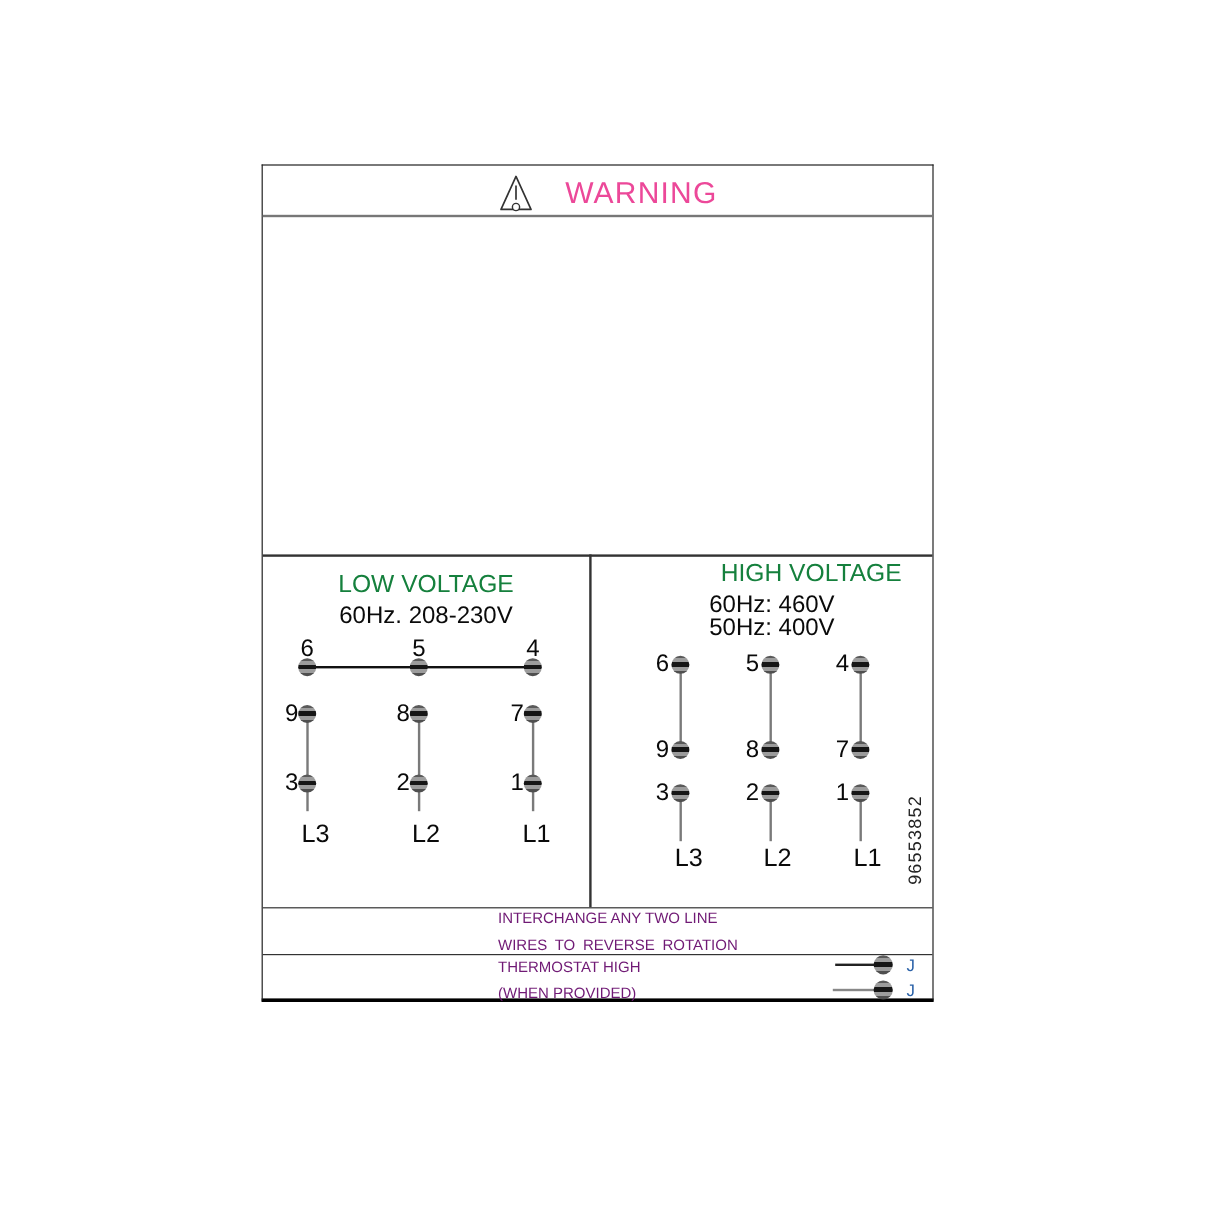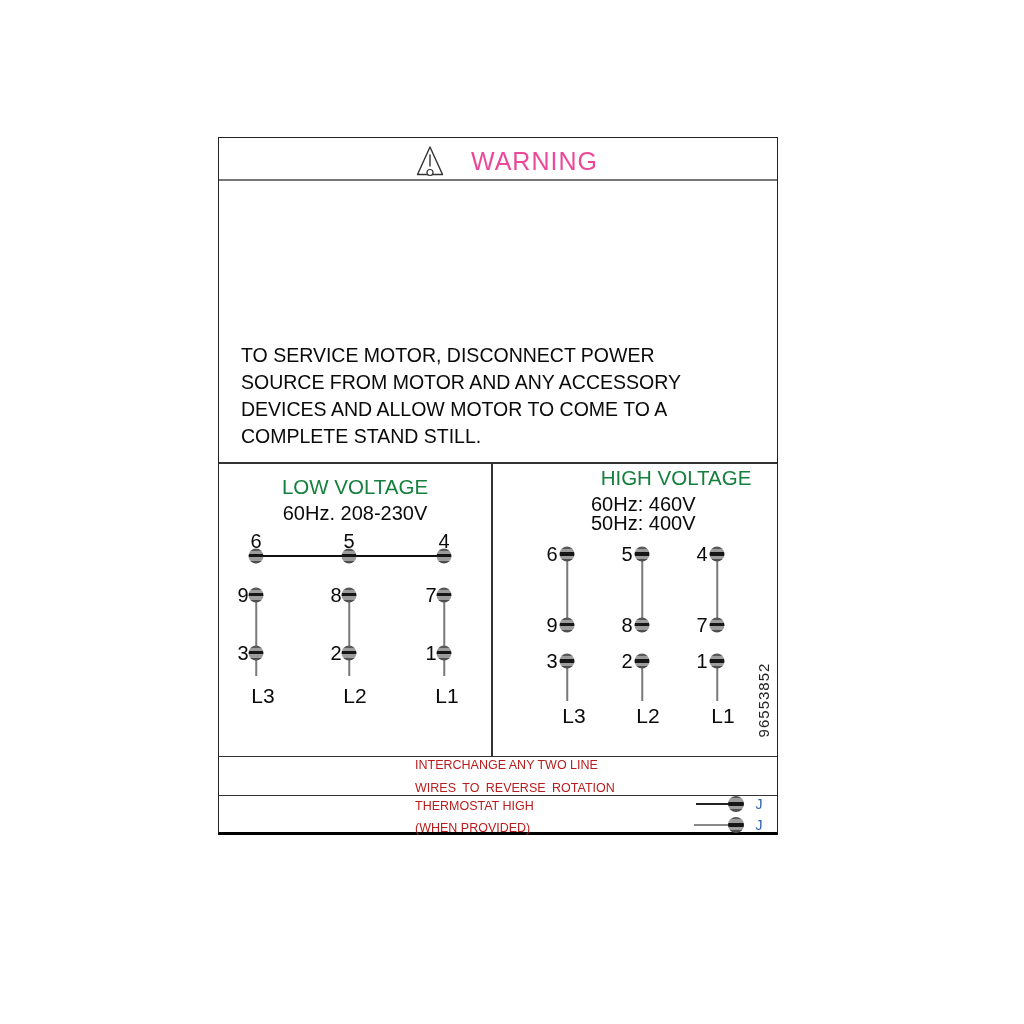--- a/index.html
+++ b/index.html
@@ -30,41 +30,37 @@
        background:linear-gradient(to bottom,#5a5a5a 0 14%,#9c9c9c 14% 36%,#161616 36% 60%,#9c9c9c 60% 82%,#4f4f4f 82% 100%);}
   .dot-sm{position:absolute;width:16px;height:16px;border-radius:50%;transform:translate(-50%,-50%);
        background:linear-gradient(to bottom,#5a5a5a 0 14%,#9c9c9c 14% 36%,#161616 36% 60%,#9c9c9c 60% 82%,#4f4f4f 82% 100%);}
 
   .wire-h{position:absolute;height:1.5px;background:#111;}
   .wire-v{position:absolute;width:1.5px;background:#7a7a7a;transform:translateX(-50%);}
 
   .partnum{position:absolute;left:544px;top:562px;transform:translate(-50%,-50%) rotate(-90deg);
            font-size:15px;letter-spacing:1px;color:#222;white-space:nowrap;}
 
-  .smalltext{position:absolute;font-size:12.5px;color:#b91c1c;white-space:nowrap;}
+  .smalltext{position:absolute;font-size:12.5px;color:#701a75;white-space:nowrap;}
   .spaced{word-spacing:3px;}
   .jlabel{position:absolute;transform:translate(-50%,-50%);font-size:14px;color:#2b62a8;}
 </style>
 </head>
 <body>
 
 <div class="label">
 
   <div class="hline" style="top:41px"></div>
   <svg class="abs" style="left:197px;top:7px" width="28" height="33" viewBox="0 0 28 33">
     <path d="M14 2 L26.5 29.5 L1.5 29.5 Z" fill="none" stroke="#333" stroke-width="1.4" stroke-linejoin="round"></path>
     <line x1="14" y1="9.5" x2="14" y2="21.5" stroke="#333" stroke-width="1.4"></line>
     <circle cx="14" cy="27.5" r="3" fill="#fff" stroke="#333" stroke-width="1.2"></circle>
   </svg>
   <div class="warning-title">WARNING</div>
 
-  <div class="para" style="top:204px">TO SERVICE MOTOR, DISCONNECT POWER
-SOURCE FROM MOTOR AND ANY ACCESSORY
-DEVICES AND ALLOW MOTOR TO COME TO A
-COMPLETE STAND STILL.</div>
 
   <div class="hline hline-dark" style="top:324px"></div>
   <div class="vline" style="left:272px;top:324px;height:294px"></div>
 
   <div class="cx title" style="left:136px;top:337px">LOW VOLTAGE</div>
   <div class="cx subtitle" style="left:136px;top:364px">60Hz. 208-230V</div>
 
   <span class="num" style="left:37px;top:403px">6</span>
   <span class="num" style="left:130px;top:403px">5</span>
   <span class="num" style="left:225px;top:403px">4</span>

